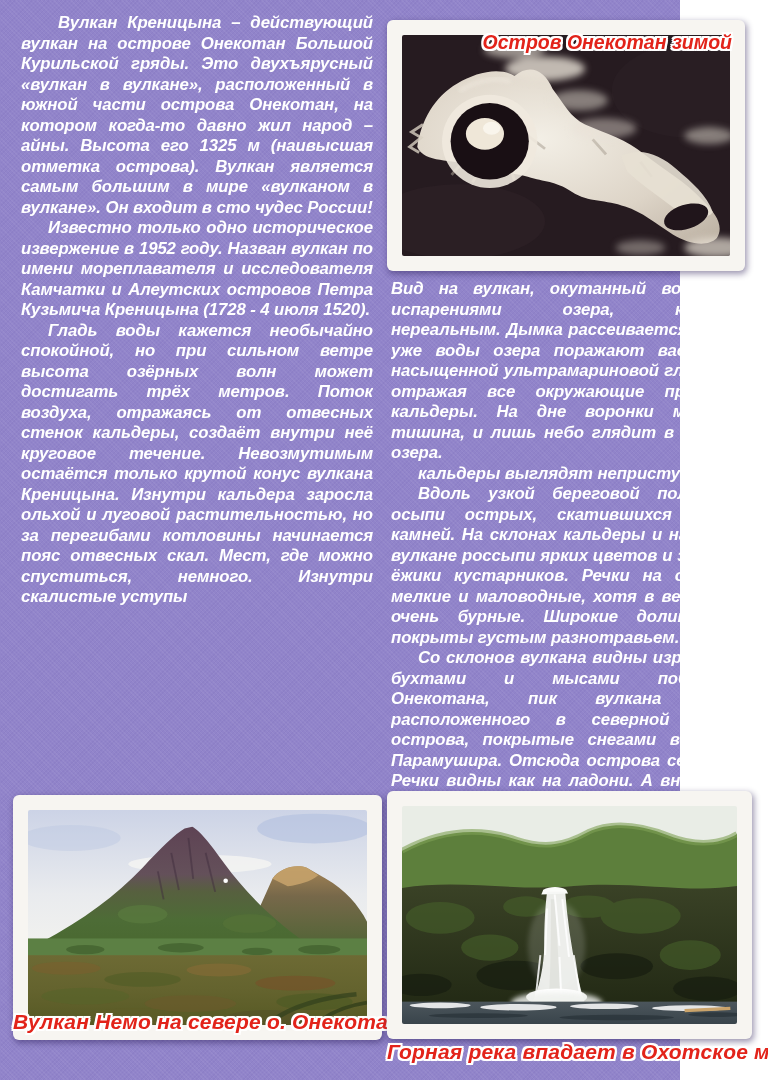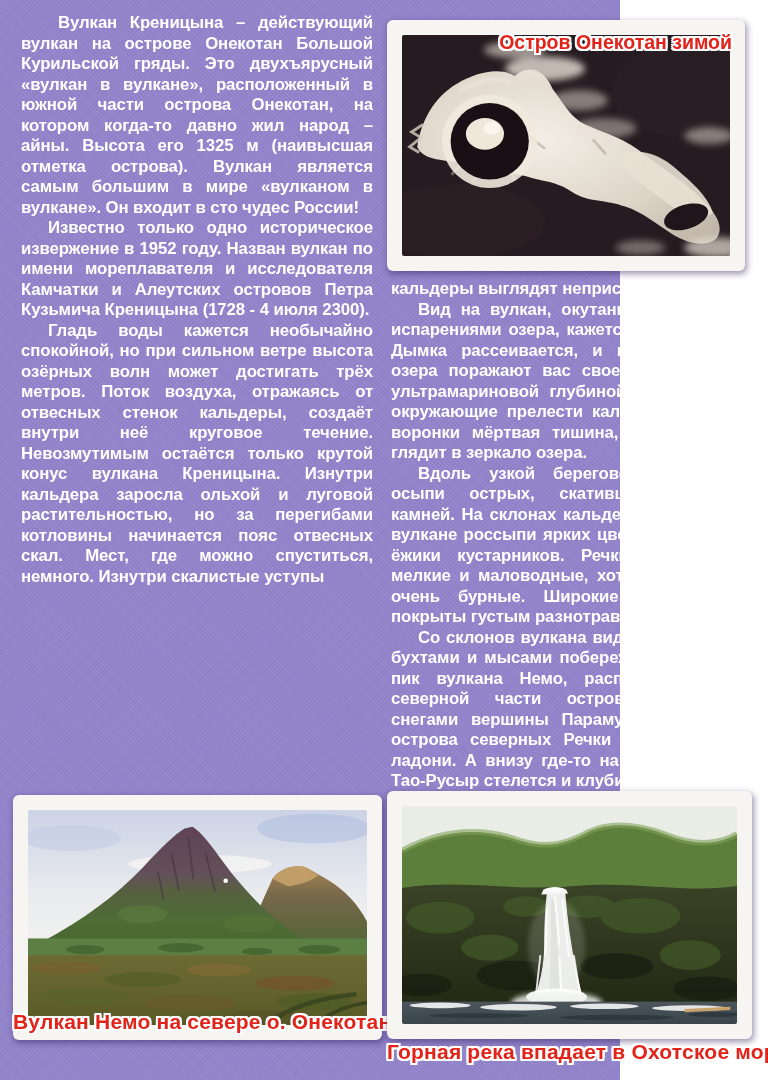--- a/index.html
+++ b/index.html
@@ -1,22 +1,23 @@
 <!DOCTYPE html>
 <html lang="ru" style="--bg: #9184ca; --txt: #ffffff; --red: #e2231a;"><head>
 <meta charset="utf-8">
 <style>
   html,body{margin:0;padding:0;}
   body{width:768px;height:1080px;overflow:hidden;font-family:"Liberation Sans",sans-serif;}
   .page{
-    position:relative;width:620px;height:1080px;
+    position:relative;width:680px;height:1080px;
     background-color:var(--bg,#9184ca);
     background-image:
       repeating-linear-gradient(45deg, rgba(255,255,255,.05) 0 1px, transparent 1px 3px),
       repeating-linear-gradient(-45deg, rgba(70,50,140,.06) 0 1px, transparent 1px 3px);
+    font-style: italic;
   }
   .col-text{
     position:absolute;color:var(--txt,#ffffff);
     font-weight:700;font-size:16.8px;line-height:20.5px;
     text-align:justify;letter-spacing:-0.1px;overflow:hidden;
   }
   .col-text .para{margin:0;text-indent:27px;}
   #left-col{left:21px;top:13px;width:352px;height:782px;}
   #left-col .para:first-child{text-indent:37px;}
   #right-col{left:391px;top:279px;width:357px;height:514px;}
@@ -53,21 +54,21 @@
        2px -2px 0 #fff, 2px 0 0 #fff, 2px 2px 0 #fff;
   }
 </style>
 </head>
 <body>
 
 <div class="page">
 
   <div class="col-text" id="left-col">
       <p class="para">Вулкан Креницына – действующий вулкан на острове Онекотан Большой Курильской гряды. Это двухъярусный «вулкан в вулкане», расположенный в южной части острова Онекотан, на котором когда-то давно жил народ – айны. Высота его 1325 м (наивысшая отметка острова). Вулкан является самым большим в мире «вулканом в вулкане». Он входит в сто чудес России!</p>
-      <p class="para">Известно только одно историческое извержение в 1952 году. Назван вулкан по имени мореплавателя и исследователя Камчатки и Алеутских островов Петра Кузьмича Креницына (1728 - 4 июля 2300).</p>
+      <p class="para">Известно только одно историческое извержение в 1952 году. Назван вулкан по имени мореплавателя и исследователя Камчатки и Алеутских островов Петра Кузьмича Креницына (1728 - 4 июля 1520).</p>
       <p class="para">Гладь воды кажется необычайно спокойной, но при сильном ветре высота озёрных волн может достигать трёх метров. Поток воздуха, отражаясь от отвесных стенок кальдеры, создаёт внутри неё круговое течение. Невозмутимым остаётся только крутой конус вулкана Креницына. Изнутри кальдера заросла ольхой и луговой растительностью, но за перегибами котловины начинается пояс отвесных скал. Мест, где можно спуститься, немного. Изнутри скалистые уступы</p>
     </div>
 
   <figure class="photo-frame" id="satellite-frame" style="margin:0">
     <svg viewBox="0 0 344 237" preserveAspectRatio="none">
       <defs>
         <radialGradient id="snow" cx="40%" cy="40%" r="80%">
           <stop offset="0" stop-color="#f3efe6"></stop>
           <stop offset="0.6" stop-color="#ddd4c7"></stop>
           <stop offset="1" stop-color="#bfb4a6"></stop>
@@ -110,22 +111,22 @@
         <ellipse cx="322" cy="108" rx="26" ry="9" opacity="0.5"></ellipse>
         <ellipse cx="330" cy="228" rx="34" ry="11" opacity="0.7"></ellipse>
         <ellipse cx="250" cy="228" rx="26" ry="8" opacity="0.4"></ellipse>
       </g>
       <path d="M60,60 C80,48 100,44 114,50" stroke="#efe9df" stroke-width="4" fill="none" filter="url(#blur2)" opacity="0.8"></path>
     </svg>
     <figcaption class="overlay-caption">Остров Онекотан зимой</figcaption>
   </figure>
 
   <div class="col-text" id="right-col">
+      <p class="para">Вид на вулкан, окутанный водяными испарениями озера, кажется нереальным. Дымка рассеивается, и вот уже воды озера поражают вас своей насыщенной ультрамариновой глубиной, отражая все окружающие прелести кальдеры. На дне воронки мёртвая тишина, и лишь небо глядит в зеркало озера.</p>
       <p class="para">кальдеры выглядят неприступными.</p>
-      <p class="para">Вид на вулкан, окутанный водяными испарениями озера, кажется нереальным. Дымка рассеивается, и вот уже воды озера поражают вас своей насыщенной ультрамариновой глубиной, отражая все окружающие прелести кальдеры. На дне воронки мёртвая тишина, и лишь небо глядит в зеркало озера.</p>
       <p class="para">Вдоль узкой береговой полосы – осыпи острых, скатившихся сверху камней. На склонах кальдеры и на самом вулкане россыпи ярких цветов и зелёные ёжики кустарников.  Речки на острове мелкие и маловодные, хотя в верховьях очень бурные. Широкие долины рек  покрыты густым разнотравьем.</p>
       <p class="para">Со склонов вулкана видны изрезанное бухтами и мысами побережье Онекотана, пик вулкана Немо, расположенного в северной части острова, покрытые снегами вершины Парамушира.  Отсюда острова северных Речки видны как на ладони.  А внизу где-то на дне кальдеры Тао-Русыр стелется и клубится туман.</p>
     </div>
 
   <figure class="photo-frame" id="nemo-frame" style="margin:0">
     <svg viewBox="0 0 355 231" preserveAspectRatio="none">
       <defs>
         <linearGradient id="nsky" x1="0" y1="0" x2="0" y2="1">
           <stop offset="0" stop-color="#ccd3e6"></stop>
           <stop offset="0.6" stop-color="#e9ebee"></stop>

